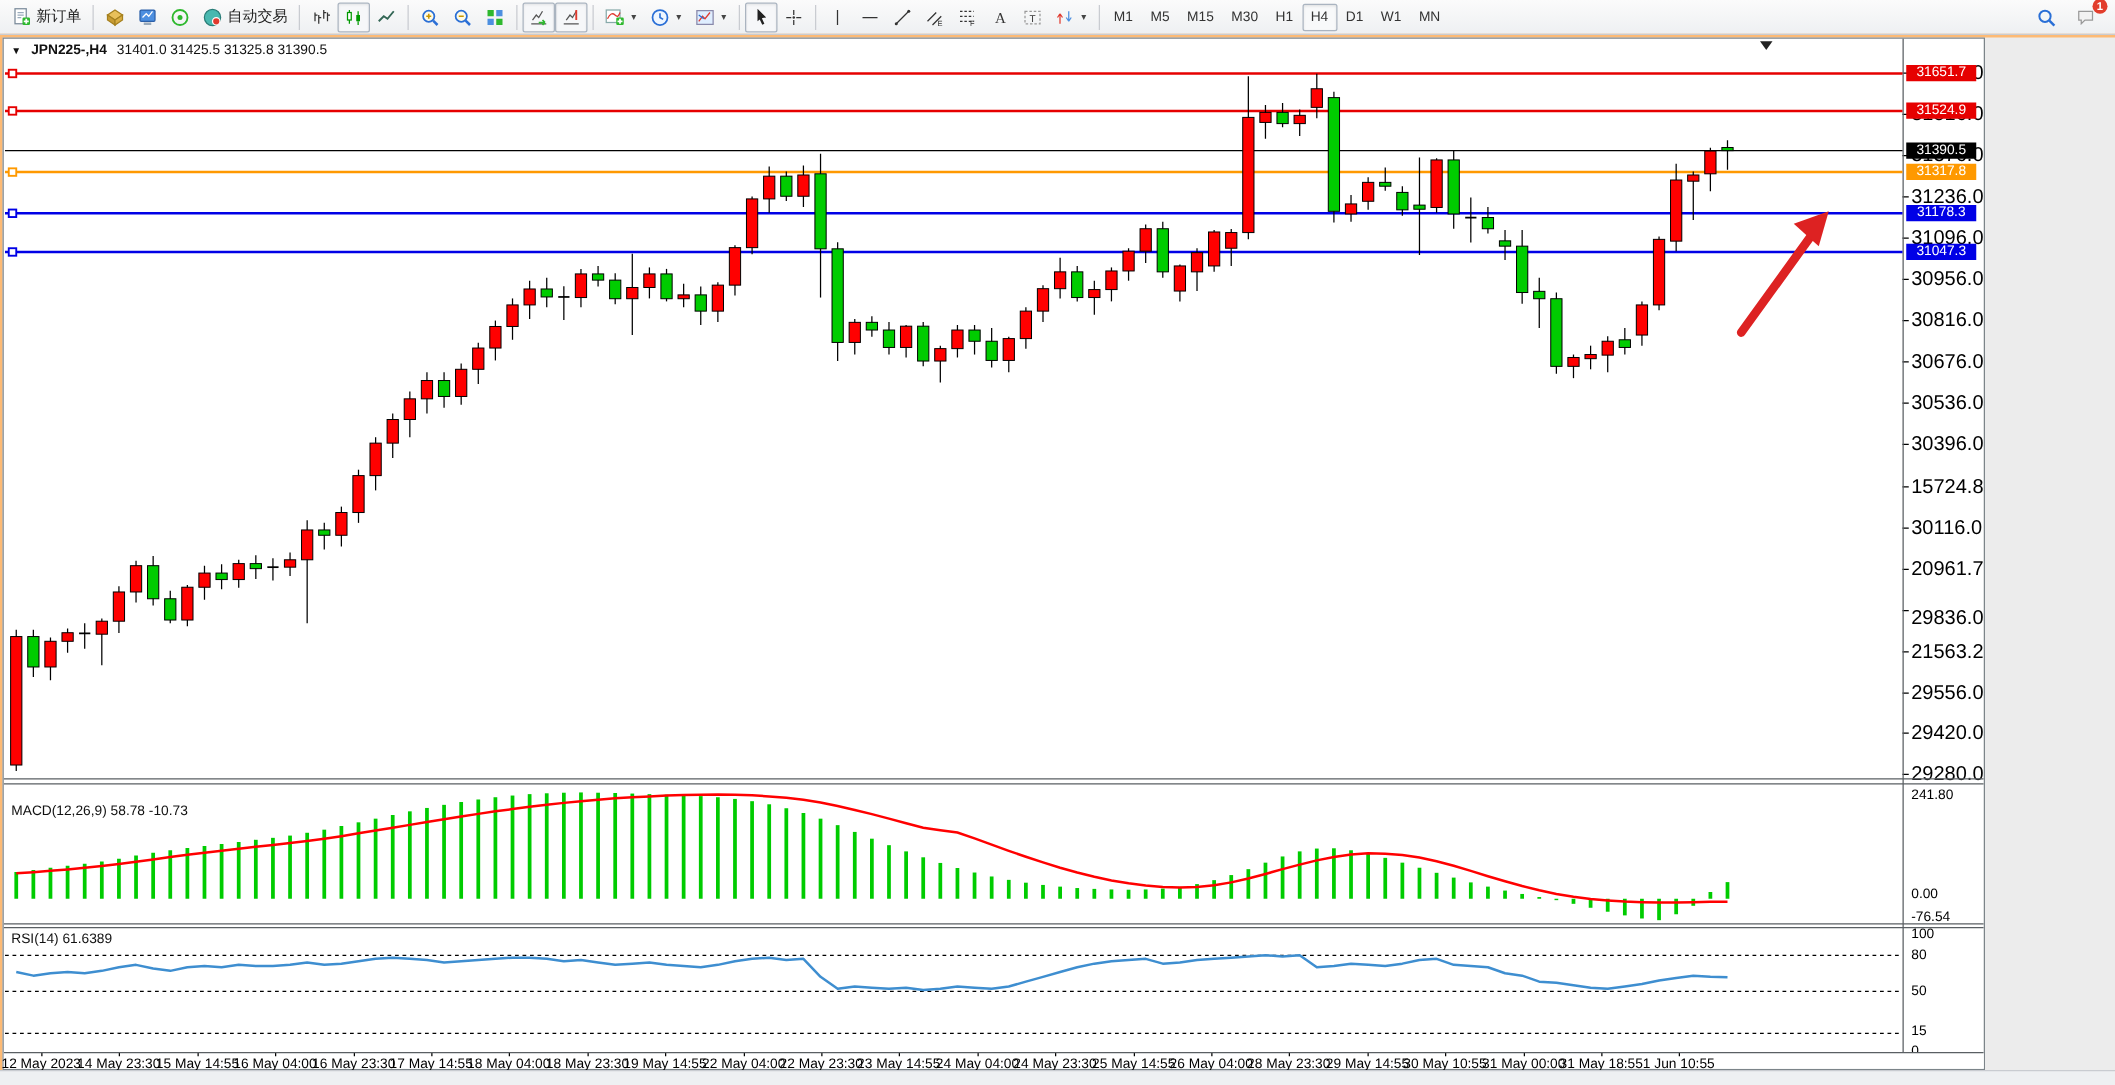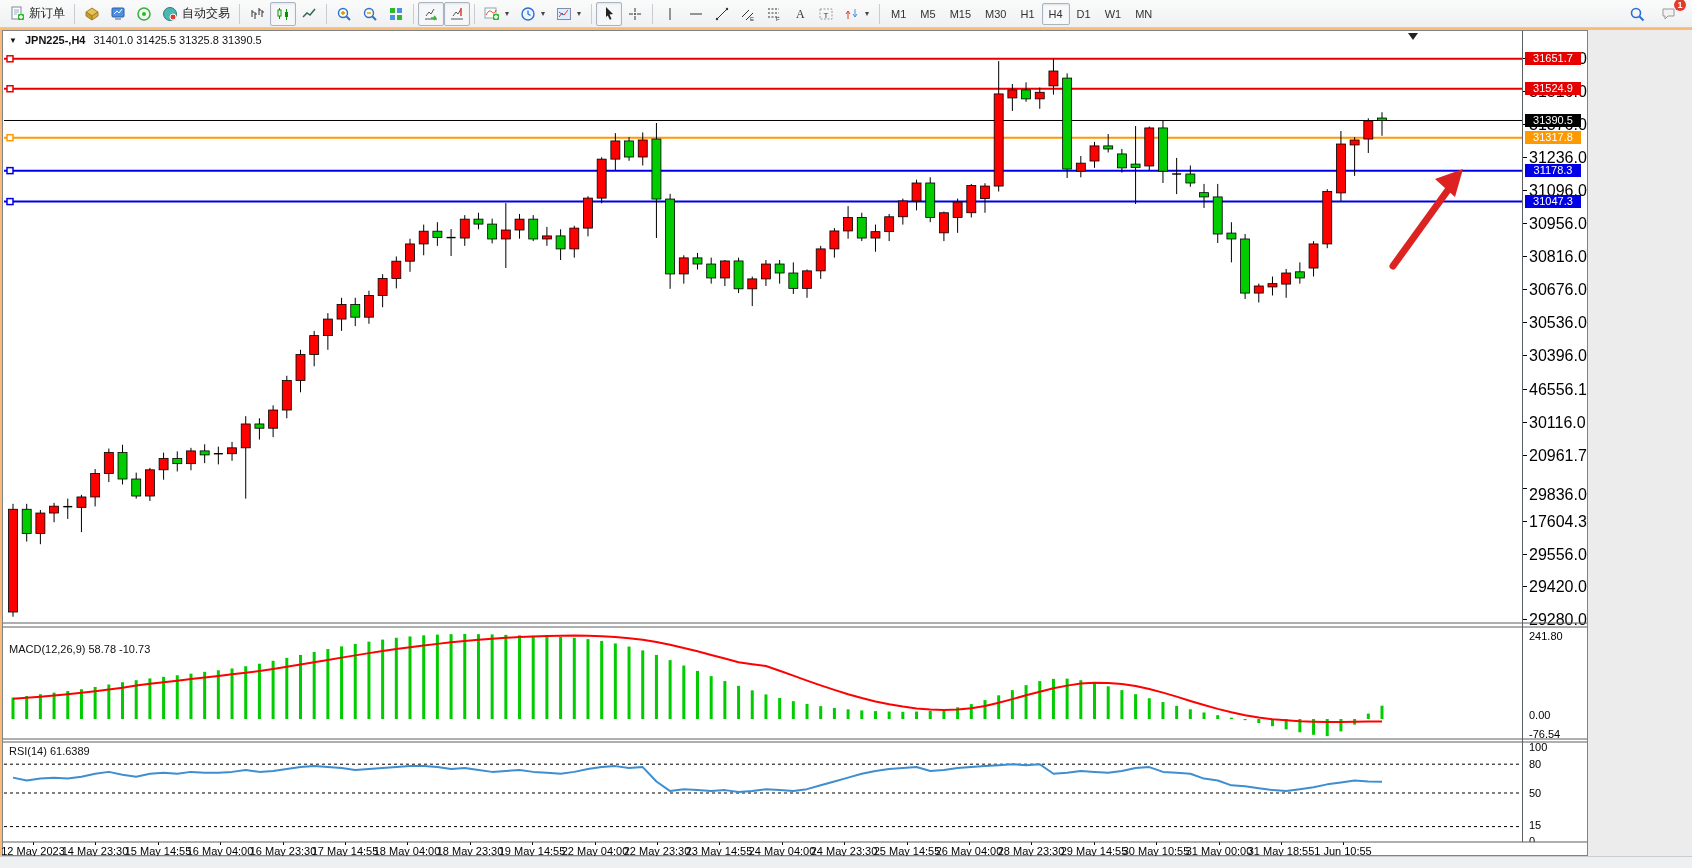--- a/index.html
+++ b/index.html
@@ -262,29 +262,29 @@
         <div class="pricetick" style="top:186px">30956.0</div>
         <div class="tickdash" style="top:225px"></div>
         <div class="pricetick" style="top:219px">30816.0</div>
         <div class="tickdash" style="top:258px"></div>
         <div class="pricetick" style="top:252px">30676.0</div>
         <div class="tickdash" style="top:291px"></div>
         <div class="pricetick" style="top:285px">30536.0</div>
         <div class="tickdash" style="top:324px"></div>
         <div class="pricetick" style="top:318px">30396.0</div>
         <div class="tickdash" style="top:358px"></div>
-        <div class="pricetick" style="top:352px">46556.1</div>
+        <div class="pricetick" style="top:352px">15724.8</div>
         <div class="tickdash" style="top:391px"></div>
         <div class="pricetick" style="top:385px">30116.0</div>
         <div class="tickdash" style="top:424px"></div>
         <div class="pricetick" style="top:418px">20961.7</div>
         <div class="tickdash" style="top:457px"></div>
         <div class="pricetick" style="top:457px">29836.0</div>
         <div class="tickdash" style="top:490px"></div>
-        <div class="pricetick" style="top:484px">17604.3</div>
+        <div class="pricetick" style="top:484px">21563.2</div>
         <div class="tickdash" style="top:523px"></div>
         <div class="pricetick" style="top:517px">29556.0</div>
         <div class="tickdash" style="top:555px"></div>
         <div class="pricetick" style="top:549px">29420.0</div>
         <div class="tickdash" style="top:588px"></div>
         <div class="pricetick" style="top:582px">29280.0</div>
         <div class="pbadge" style="top:21px;background:#e60000">31651.7</div>
         <div class="pbadge" style="top:51px;background:#e60000">31524.9</div>
         <div class="pbadge" style="top:83px;background:#000000">31390.5</div>
         <div class="pbadge" style="top:100px;background:#ff9900">31317.8</div>

